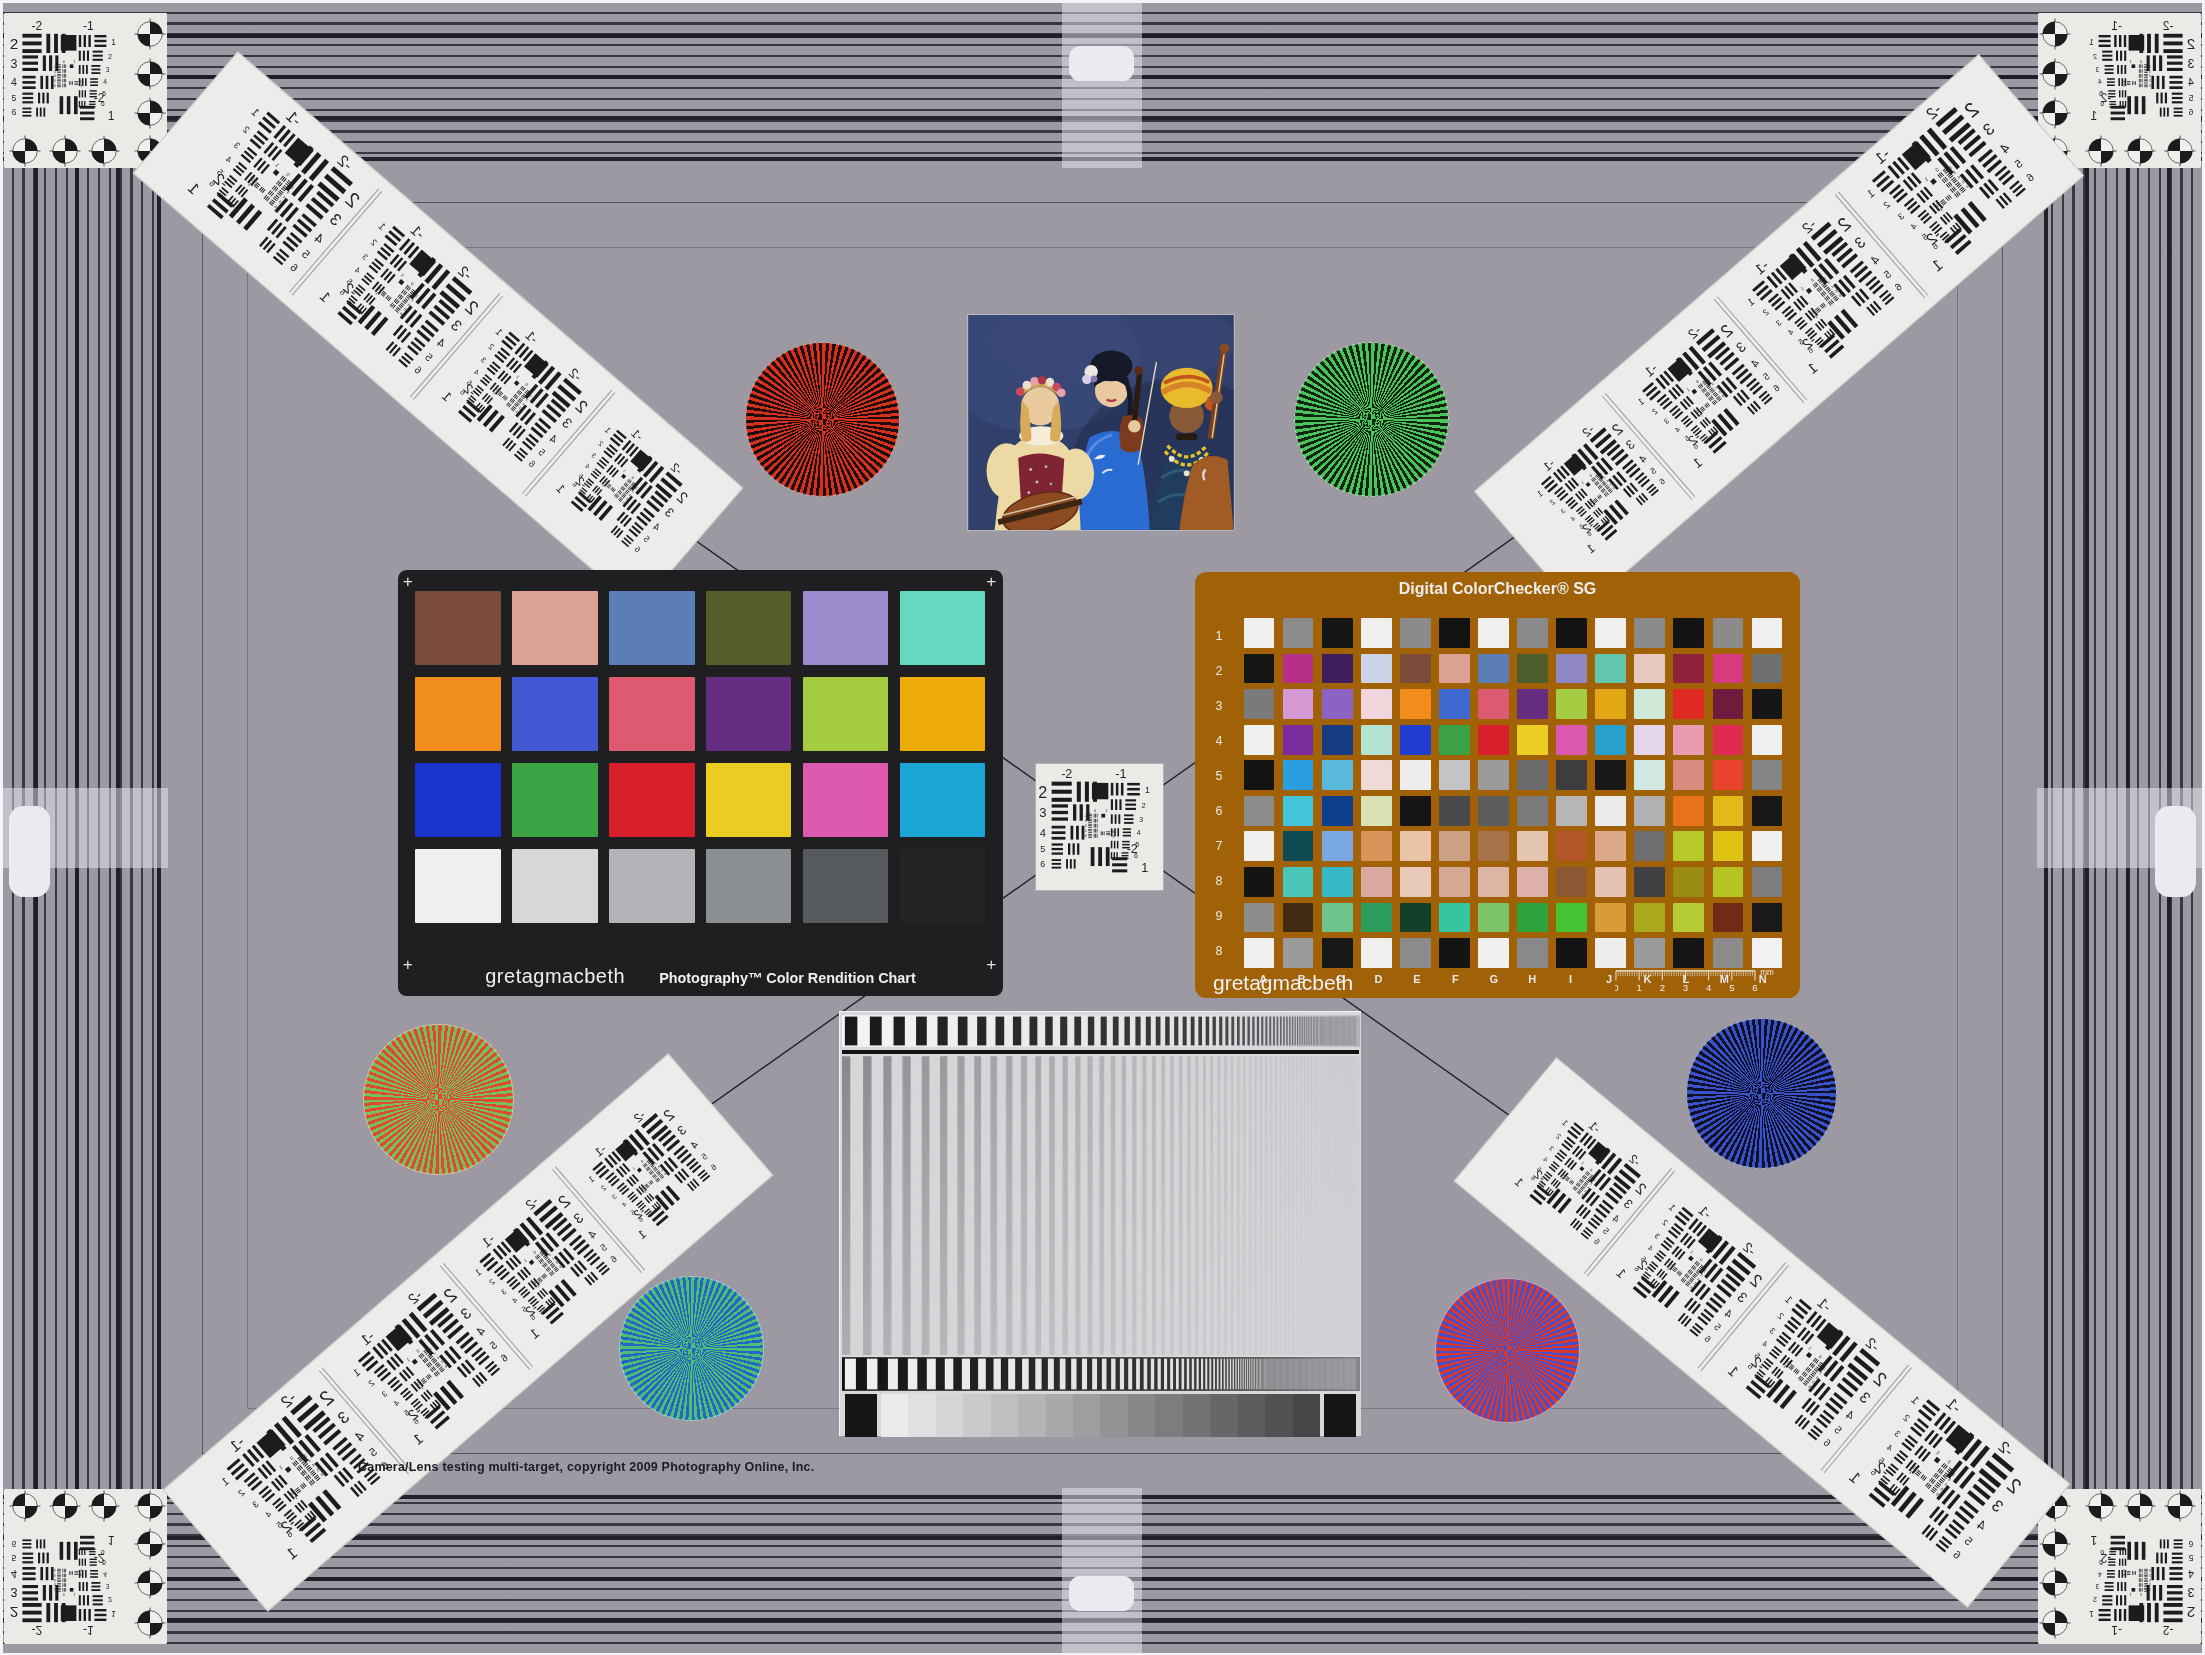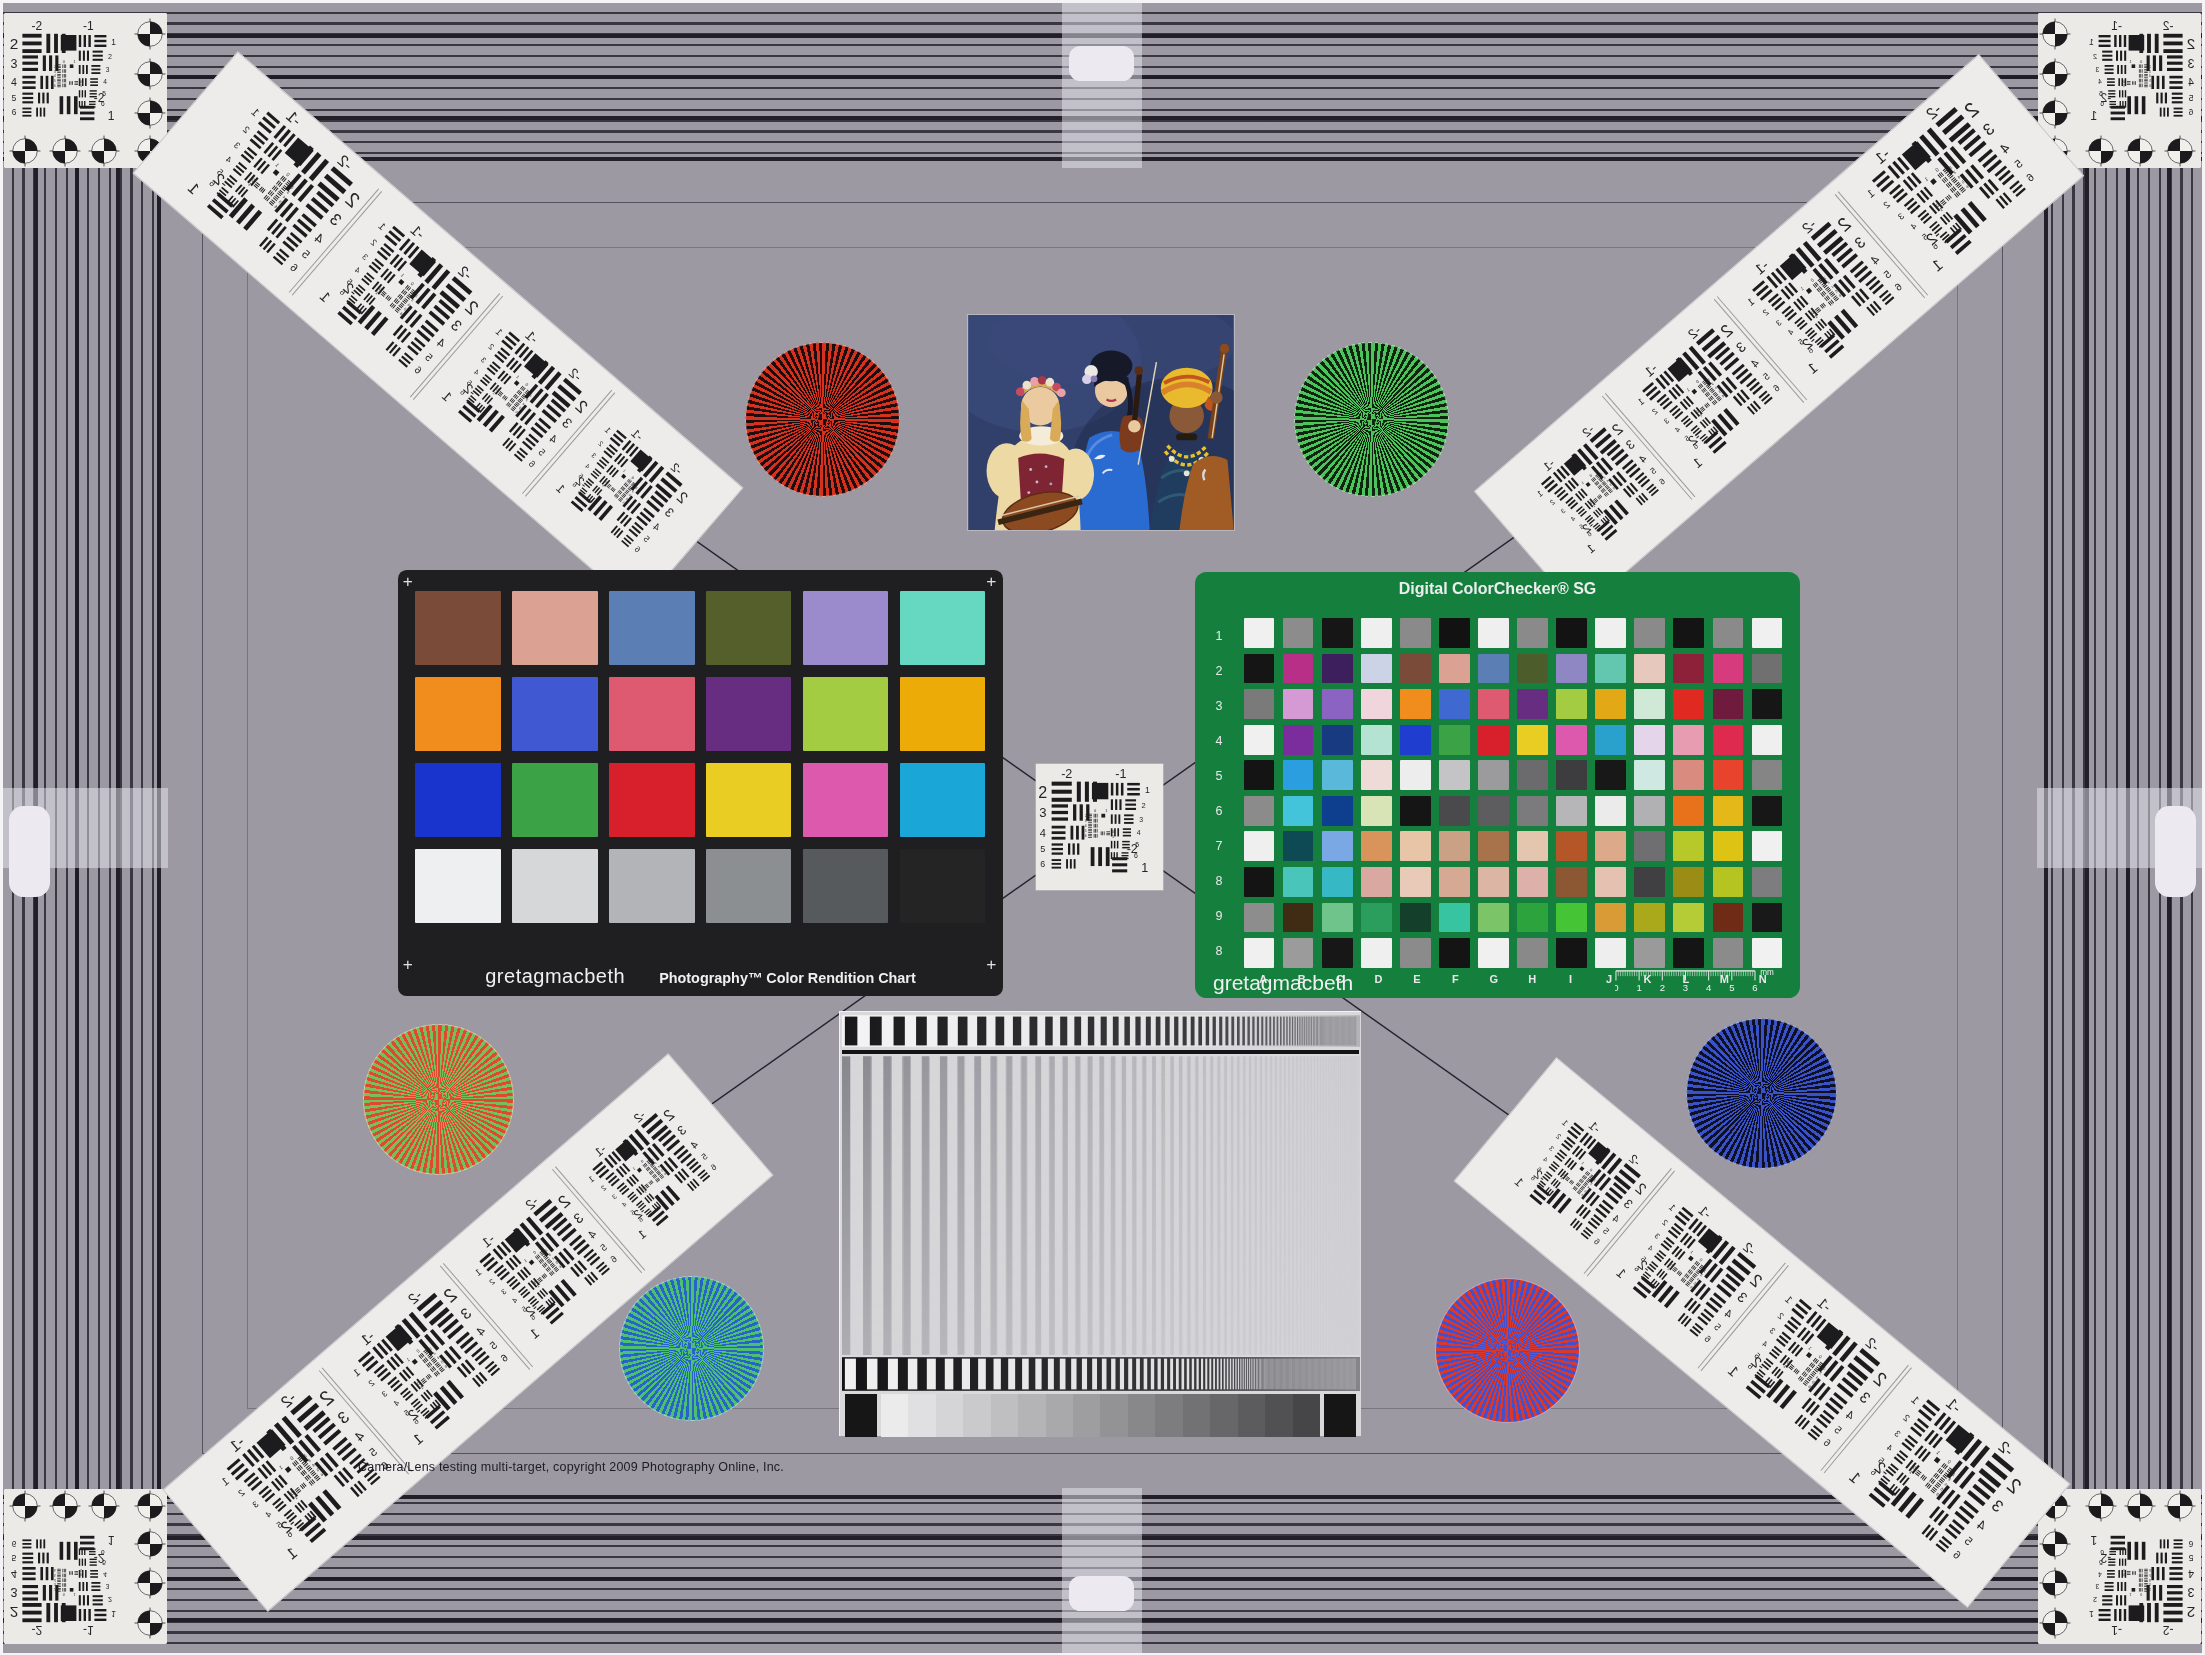--- a/index.html
+++ b/index.html
@@ -70,21 +70,21 @@
   .cc-card{position:absolute;left:398px;top:570px;width:605px;height:426px;background:#1f1f21;border-radius:8.6px;z-index:4;}
   .cc-grid{position:absolute;left:17.3px;top:21px;width:570px;height:332px;display:grid;
            grid-template-columns:repeat(6,1fr);grid-template-rows:repeat(4,1fr);gap:11.5px;}
   .patch{border-radius:1px;}
   .cc-caption{position:absolute;left:0;right:0;bottom:7.7px;display:flex;justify-content:center;align-items:baseline;gap:34px;color:#f0f0f0;}
   .cc-brand{font-size:20px;letter-spacing:0.5px;}
   .cc-title{font-size:14.4px;font-weight:bold;}
   .ccplus{position:absolute;color:#e0e0e0;font-size:17.3px;line-height:1;}
 
   
-  .sg-card{position:absolute;left:1195px;top:572px;width:605px;height:426px;background:#15803d;border-radius:11.5px;z-index:4;}
+  .sg-card{position:absolute;left:1195px;top:572px;width:605px;height:426px;background:#a16207;border-radius:11.5px;z-index:4;}
   .sg-title{position:absolute;top:7.7px;width:100%;text-align:center;font-size:16px;font-weight:bold;color:#ededf0;}
   .sg-rows{position:absolute;left:13.4px;top:46px;width:21px;height:350px;display:grid;grid-template-rows:repeat(10,1fr);
            align-items:center;justify-items:center;font-size:12.5px;color:#e8e8ea;}
   .sg-grid{position:absolute;left:49px;top:46px;width:538px;height:350px;display:grid;
            grid-template-columns:repeat(14,1fr);grid-template-rows:repeat(10,1fr);column-gap:8.6px;row-gap:5.8px;}
   .sg-cols{position:absolute;left:49px;top:401px;width:538px;display:grid;grid-template-columns:repeat(14,1fr);
            justify-items:center;font-size:11px;font-weight:bold;color:#e8e8ea;}
   .sg-brand{position:absolute;left:18px;bottom:2.9px;font-size:21px;color:#f0f0f2;}
   #sgRuler{position:absolute;right:22px;bottom:4.8px;width:163px;height:27px;}
 
@@ -100,21 +100,21 @@
   #rowA{top:2.9px;height:32px;}
   .sweep-sep{position:absolute;left:1.9px;right:1.9px;top:38px;height:4.3px;background:#131315;}
   #lines{top:44px;height:299px;}
   #rowB{top:345px;height:34px;}
   .wedge{position:absolute;left:4.8px;right:4.8px;top:382px;height:43px;display:flex;}
   .wcap{width:32px;height:100%;}
   .wstep{flex:1;height:100%;}
   .wstep.first{margin-left:3.8px;}
   .wstep.last{margin-right:3.8px;}
 
-  .copyright{position:absolute;left:358px;top:1460px;font-size:12.5px;font-weight:normal;color:#1c1c24;letter-spacing:0.2px;z-index:5;}
+  .copyright{position:absolute;left:358px;top:1460px;font-size:12.5px;font-weight:bold;color:#1c1c24;letter-spacing:0.2px;z-index:5;}
 
   
   #symdefs symbol rect{fill:#1c1c1e;}
   #symdefs symbol text{fill:#26262a;font-family:"Liberation Sans",sans-serif;}
 </style>
 </head>
 <body>
 
 <div class="stage" id="stage" style="transform: scale(1);">
 

